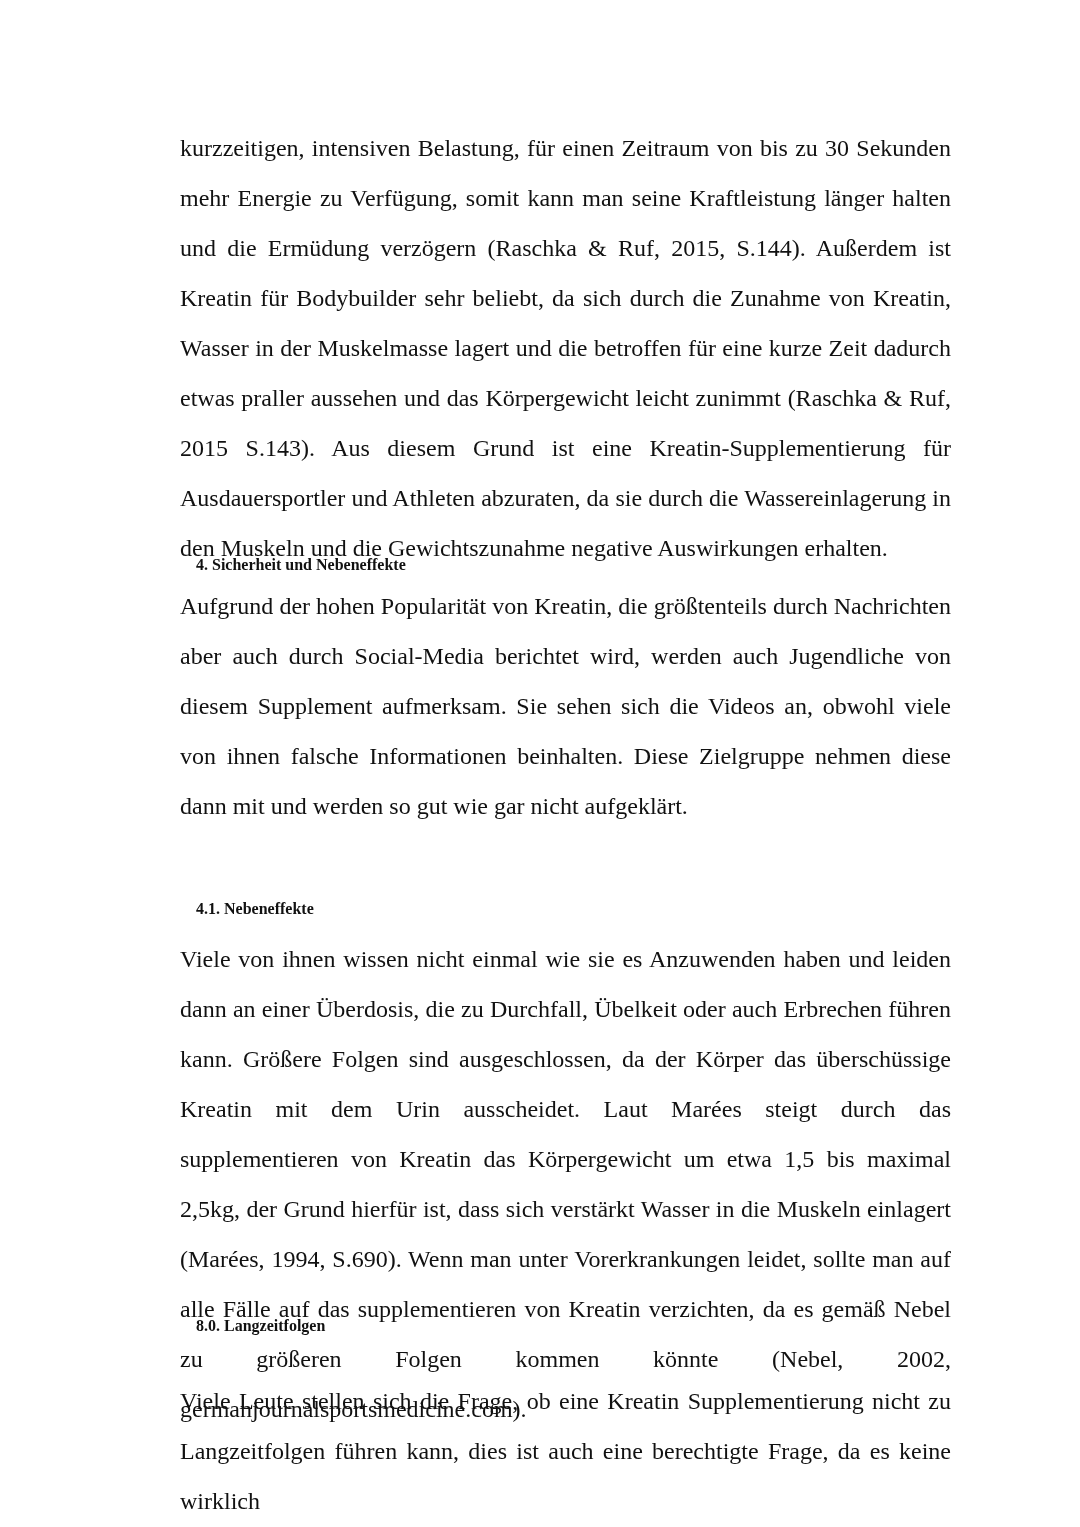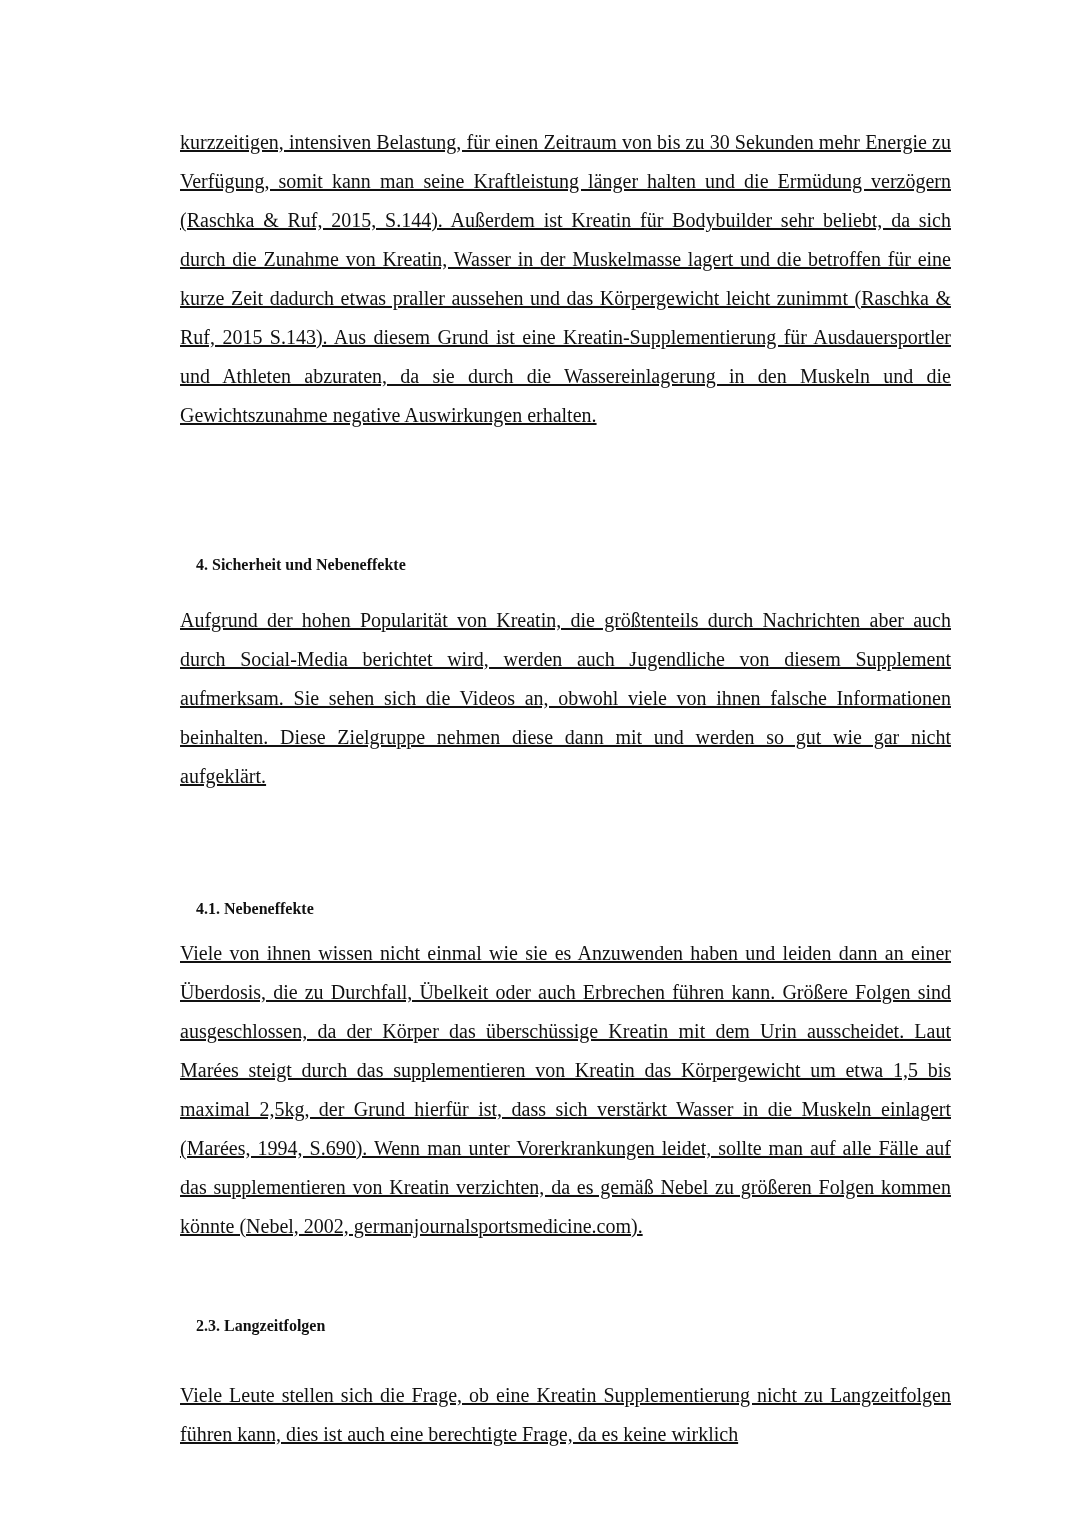--- a/index.html
+++ b/index.html
@@ -16,47 +16,46 @@
       color: #111111;
     }
     .page {
       position: absolute;
       left: 180px;
       top: 123px;
       width: 771px;
     }
     p.body {
       margin: 0;
-      font-size: 20px;
-      line-height: 39px;
+      font-size: 24px;
+      line-height: 50px;
       text-align: justify;
       hyphens: none;
-      text-decoration: underline;
     }
     h2.heading {
       margin: 16px;
       font-size: 16px;
       font-weight: bold;
       line-height: 37.5px;
     }
     #para-0 { position: absolute; top: 0px; left: 0; width: 771px; }
     #h-4 { position: absolute; top: 407px; left: 0; }
-    #para-1 { position: absolute; top: 458px; left: 0; width: 771px; margin-top: 20px; }
+    #para-1 { position: absolute; top: 458px; left: 0; width: 771px; }
     #h-41 { position: absolute; top: 751px; left: 0; }
     #para-2 { position: absolute; top: 763px; left: 0; width: 771px; margin-top: 48px; }
     #h-42 { position: absolute; top: 1168px; left: 0; }
     #para-3 { position: absolute; top: 1253px; left: 0; width: 771px; }
   </style>
 </head>
 <body>
 
 <div class="page">
   <p class="body" id="para-0">kurzzeitigen, intensiven Belastung, für einen Zeitraum von bis zu 30 Sekunden mehr Energie zu Verfügung, somit kann man seine Kraftleistung länger halten und die Ermüdung verzögern (Raschka &amp; Ruf, 2015, S.144). Außerdem ist Kreatin für Bodybuilder sehr beliebt, da sich durch die Zunahme von Kreatin, Wasser in der Muskelmasse lagert und die betroffen für eine kurze Zeit dadurch etwas praller aussehen und das Körpergewicht leicht zunimmt (Raschka &amp; Ruf, 2015 S.143). Aus diesem Grund ist eine Kreatin-Supplementierung für Ausdauersportler und Athleten abzuraten, da sie durch die Wassereinlagerung in den Muskeln und die Gewichtszunahme negative Auswirkungen erhalten.</p>
 
   <h2 class="heading" id="h-4">4. Sicherheit und Nebeneffekte</h2>
   <p class="body" id="para-1">Aufgrund der hohen Popularität von Kreatin, die größtenteils durch Nachrichten aber auch durch Social-Media berichtet wird, werden auch Jugendliche von diesem Supplement aufmerksam. Sie sehen sich die Videos an, obwohl viele von ihnen falsche Informationen beinhalten. Diese Zielgruppe nehmen diese dann mit und werden so gut wie gar nicht aufgeklärt.</p>
 
   <h2 class="heading" id="h-41">4.1. Nebeneffekte</h2>
   <p class="body" id="para-2">Viele von ihnen wissen nicht einmal wie sie es Anzuwenden haben und leiden dann an einer Überdosis, die zu Durchfall, Übelkeit oder auch Erbrechen führen kann. Größere Folgen sind ausgeschlossen, da der Körper das überschüssige Kreatin mit dem Urin ausscheidet. Laut Marées steigt durch das supplementieren von Kreatin das Körpergewicht um etwa 1,5 bis maximal 2,5kg, der Grund hierfür ist, dass sich verstärkt Wasser in die Muskeln einlagert (Marées, 1994, S.690). Wenn man unter Vorerkrankungen leidet, sollte man auf alle Fälle auf das supplementieren von Kreatin verzichten, da es gemäß Nebel zu größeren Folgen kommen könnte (Nebel, 2002, germanjournalsportsmedicine.com).</p>
 
-  <h2 class="heading" id="h-42">2.3. Langzeitfolgen</h2>
+  <h2 class="heading" id="h-42">8.0. Langzeitfolgen</h2>
   <p class="body" id="para-3">Viele Leute stellen sich die Frage, ob eine Kreatin Supplementierung nicht zu Langzeitfolgen führen kann, dies ist auch eine berechtigte Frage, da es keine wirklich</p>
 </div>
 
 </body></html>

